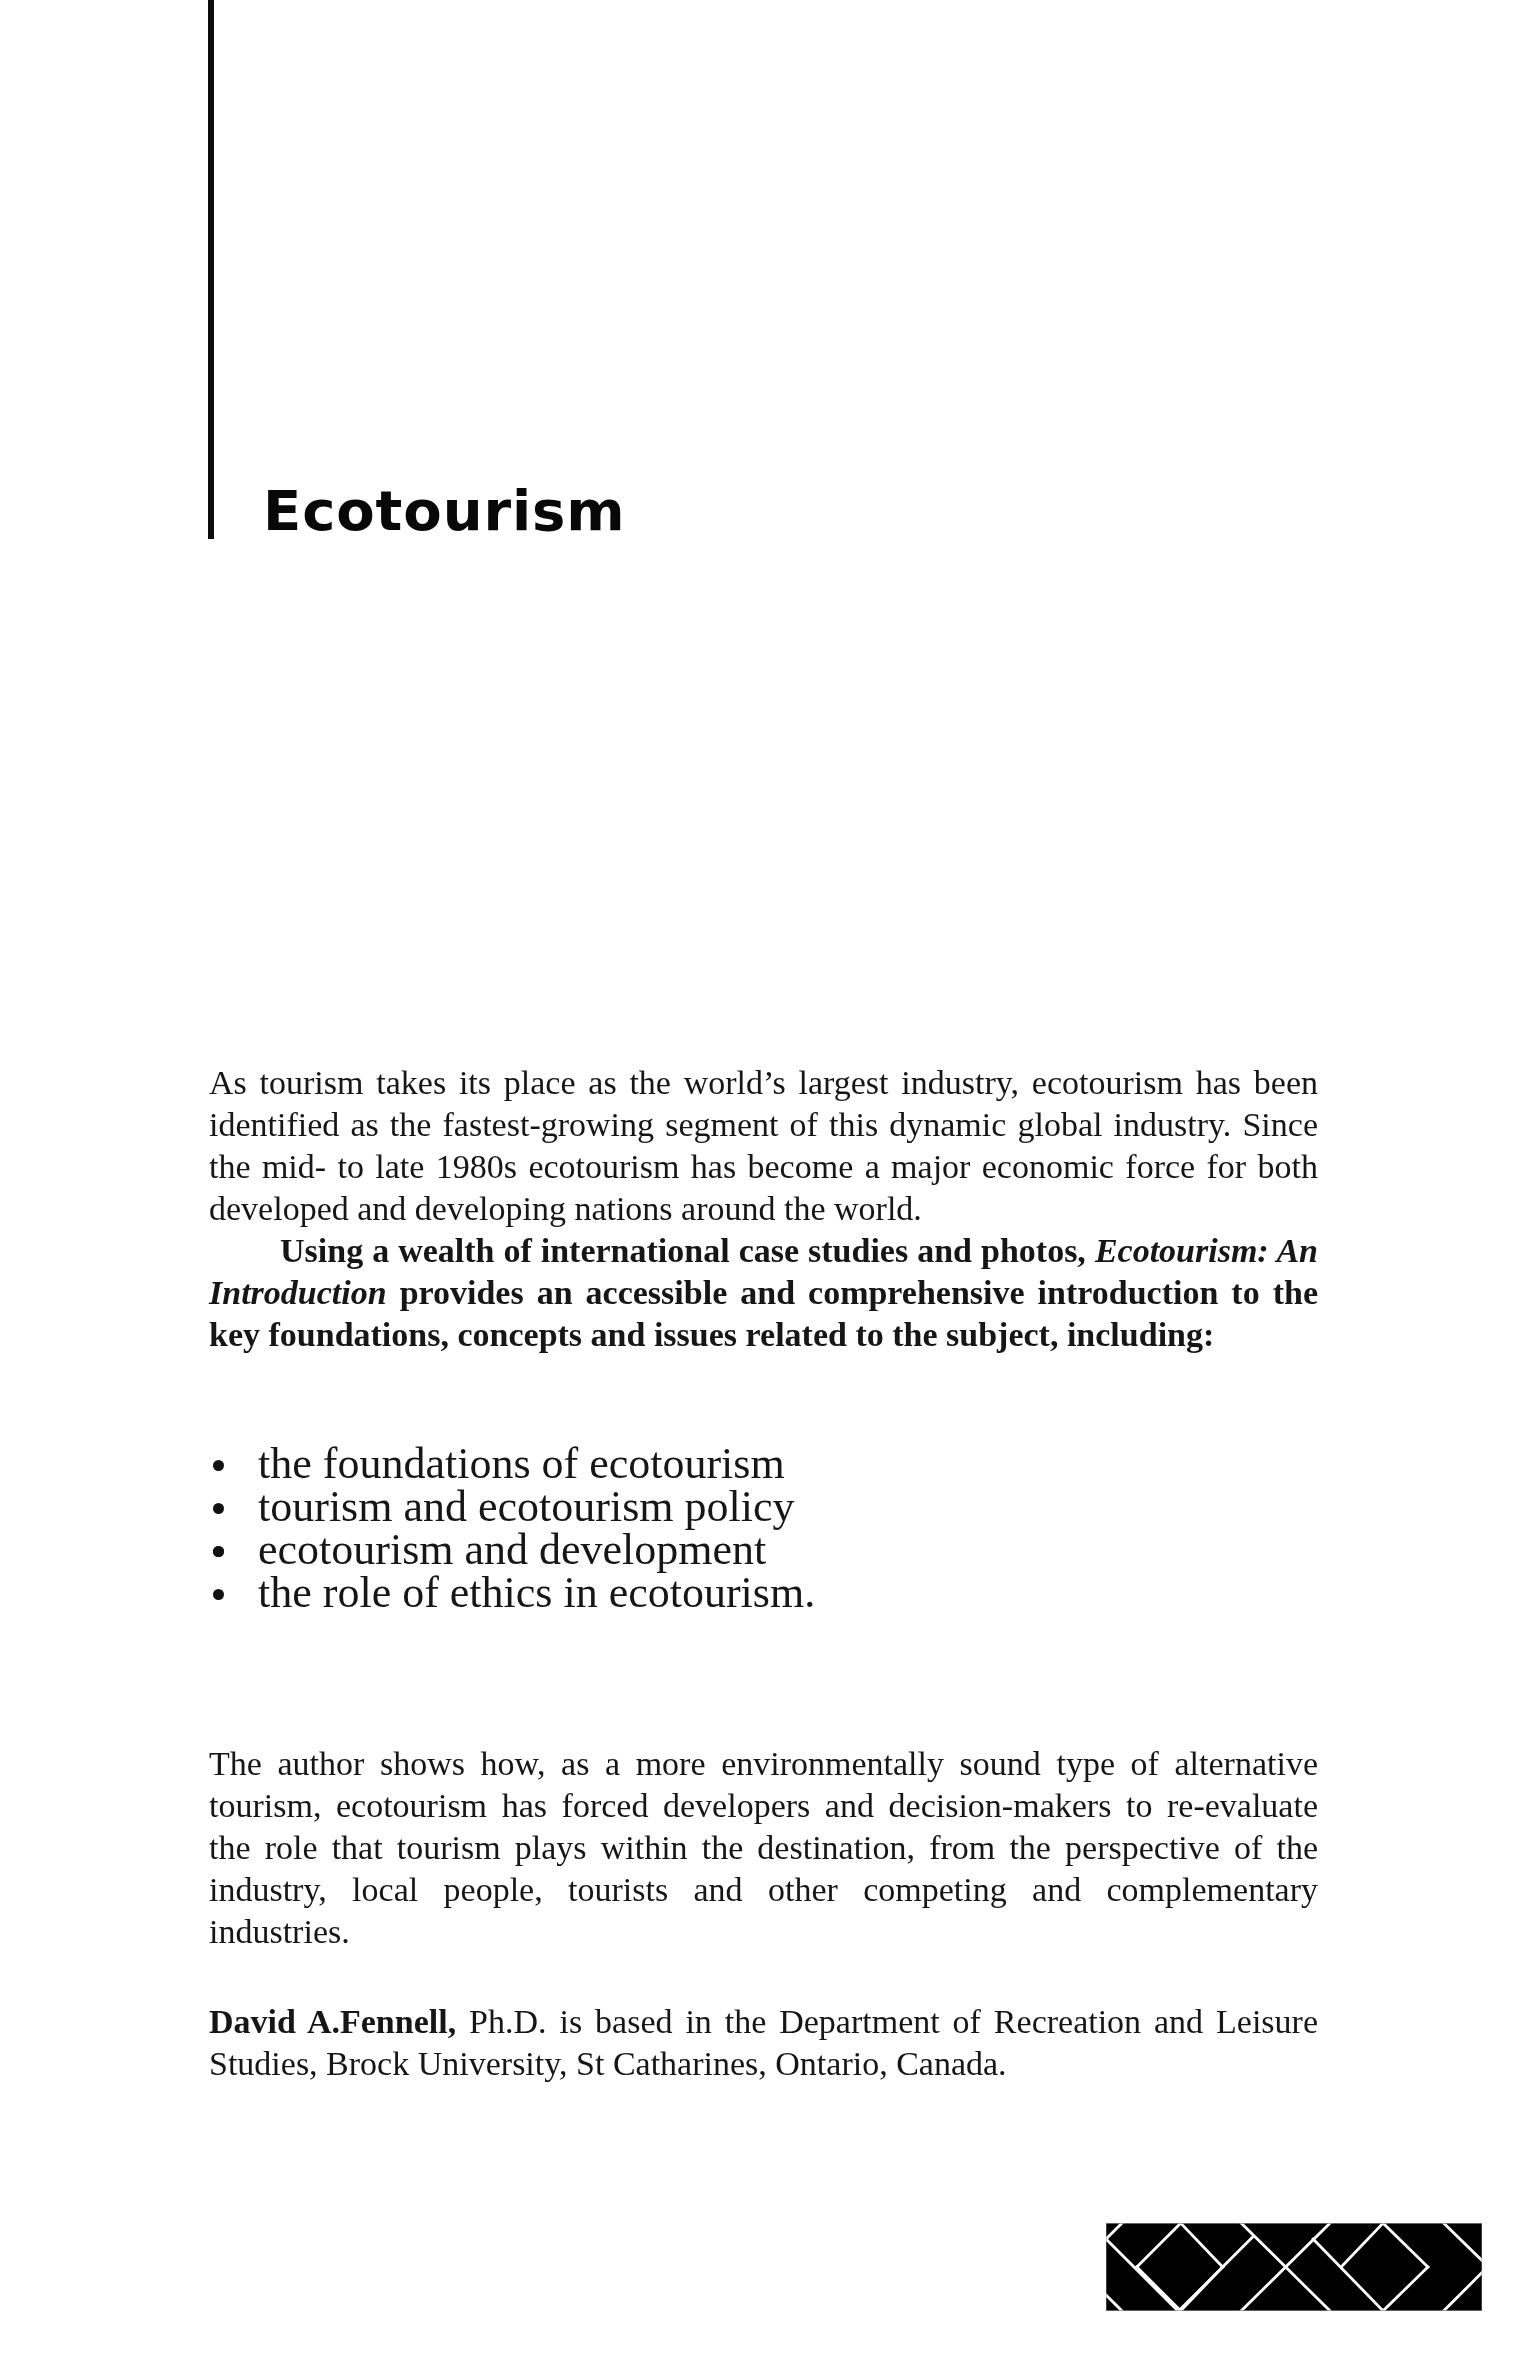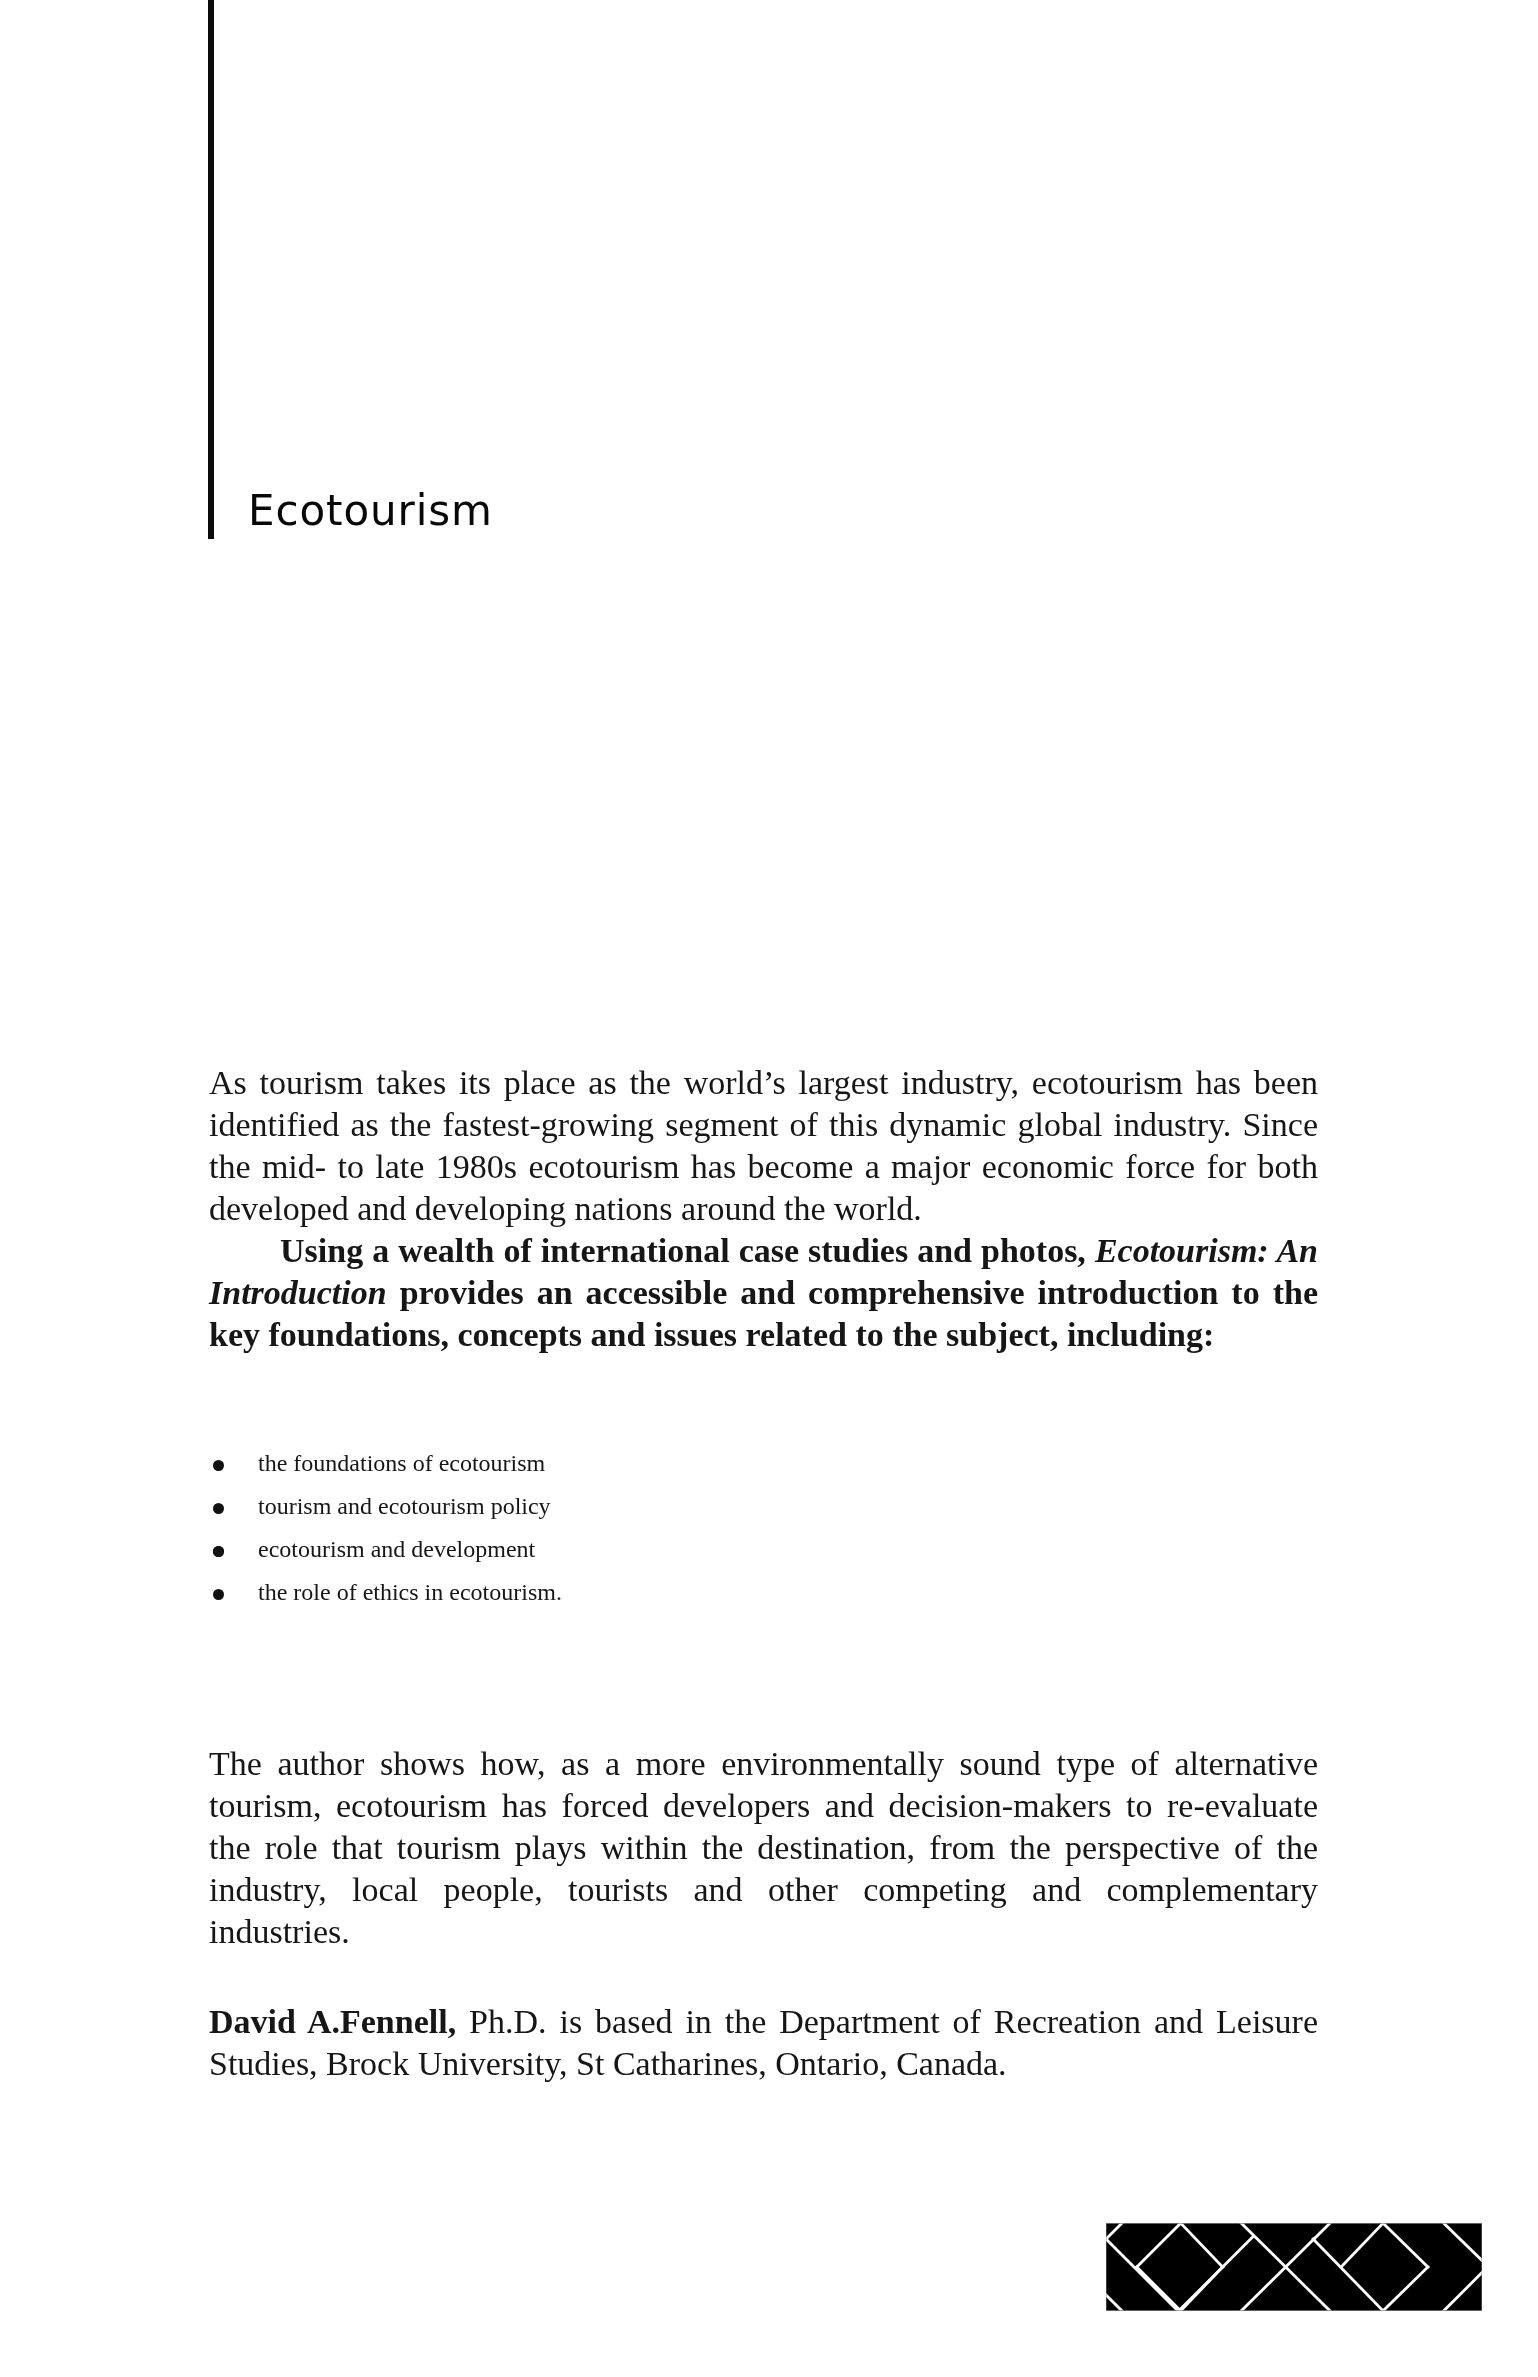--- a/index.html
+++ b/index.html
@@ -18,26 +18,26 @@
     .vbar {
       position: absolute;
       left: 208px;
       top: 0;
       width: 5.6px;
       height: 539px;
       background: #0b0b0b;
     }
     .title {
       position: absolute;
-      left: 248px;
+      left: 263px;
       top: 481px;
       margin: 0;
       font-family: "DejaVu Sans", "Liberation Sans", sans-serif;
-      font-weight: 400;
-      font-size: 42px;
+      font-weight: 700;
+      font-size: 56px;
       line-height: 60px;
       letter-spacing: 0.9px;
       color: #080808;
     }
     .text-block {
       position: absolute;
       left: 209px;
       width: 1109px;
       font-size: 34px;
       line-height: 42px;
@@ -54,21 +54,21 @@
     }
     .p1 { top: 1062px; }
     .bullets {
       position: absolute;
       left: 209px;
       top: 1442px;
       width: 1109px;
       margin: 0;
       padding: 0;
       list-style: none;
-      font-size: 24px;
+      font-size: 44px;
       line-height: 43px;
       color: #161616;
     }
     .bullets li {
       position: relative;
       padding-left: 49px;
       margin: 0;
     }
     .bullet-dot {
       position: absolute;

